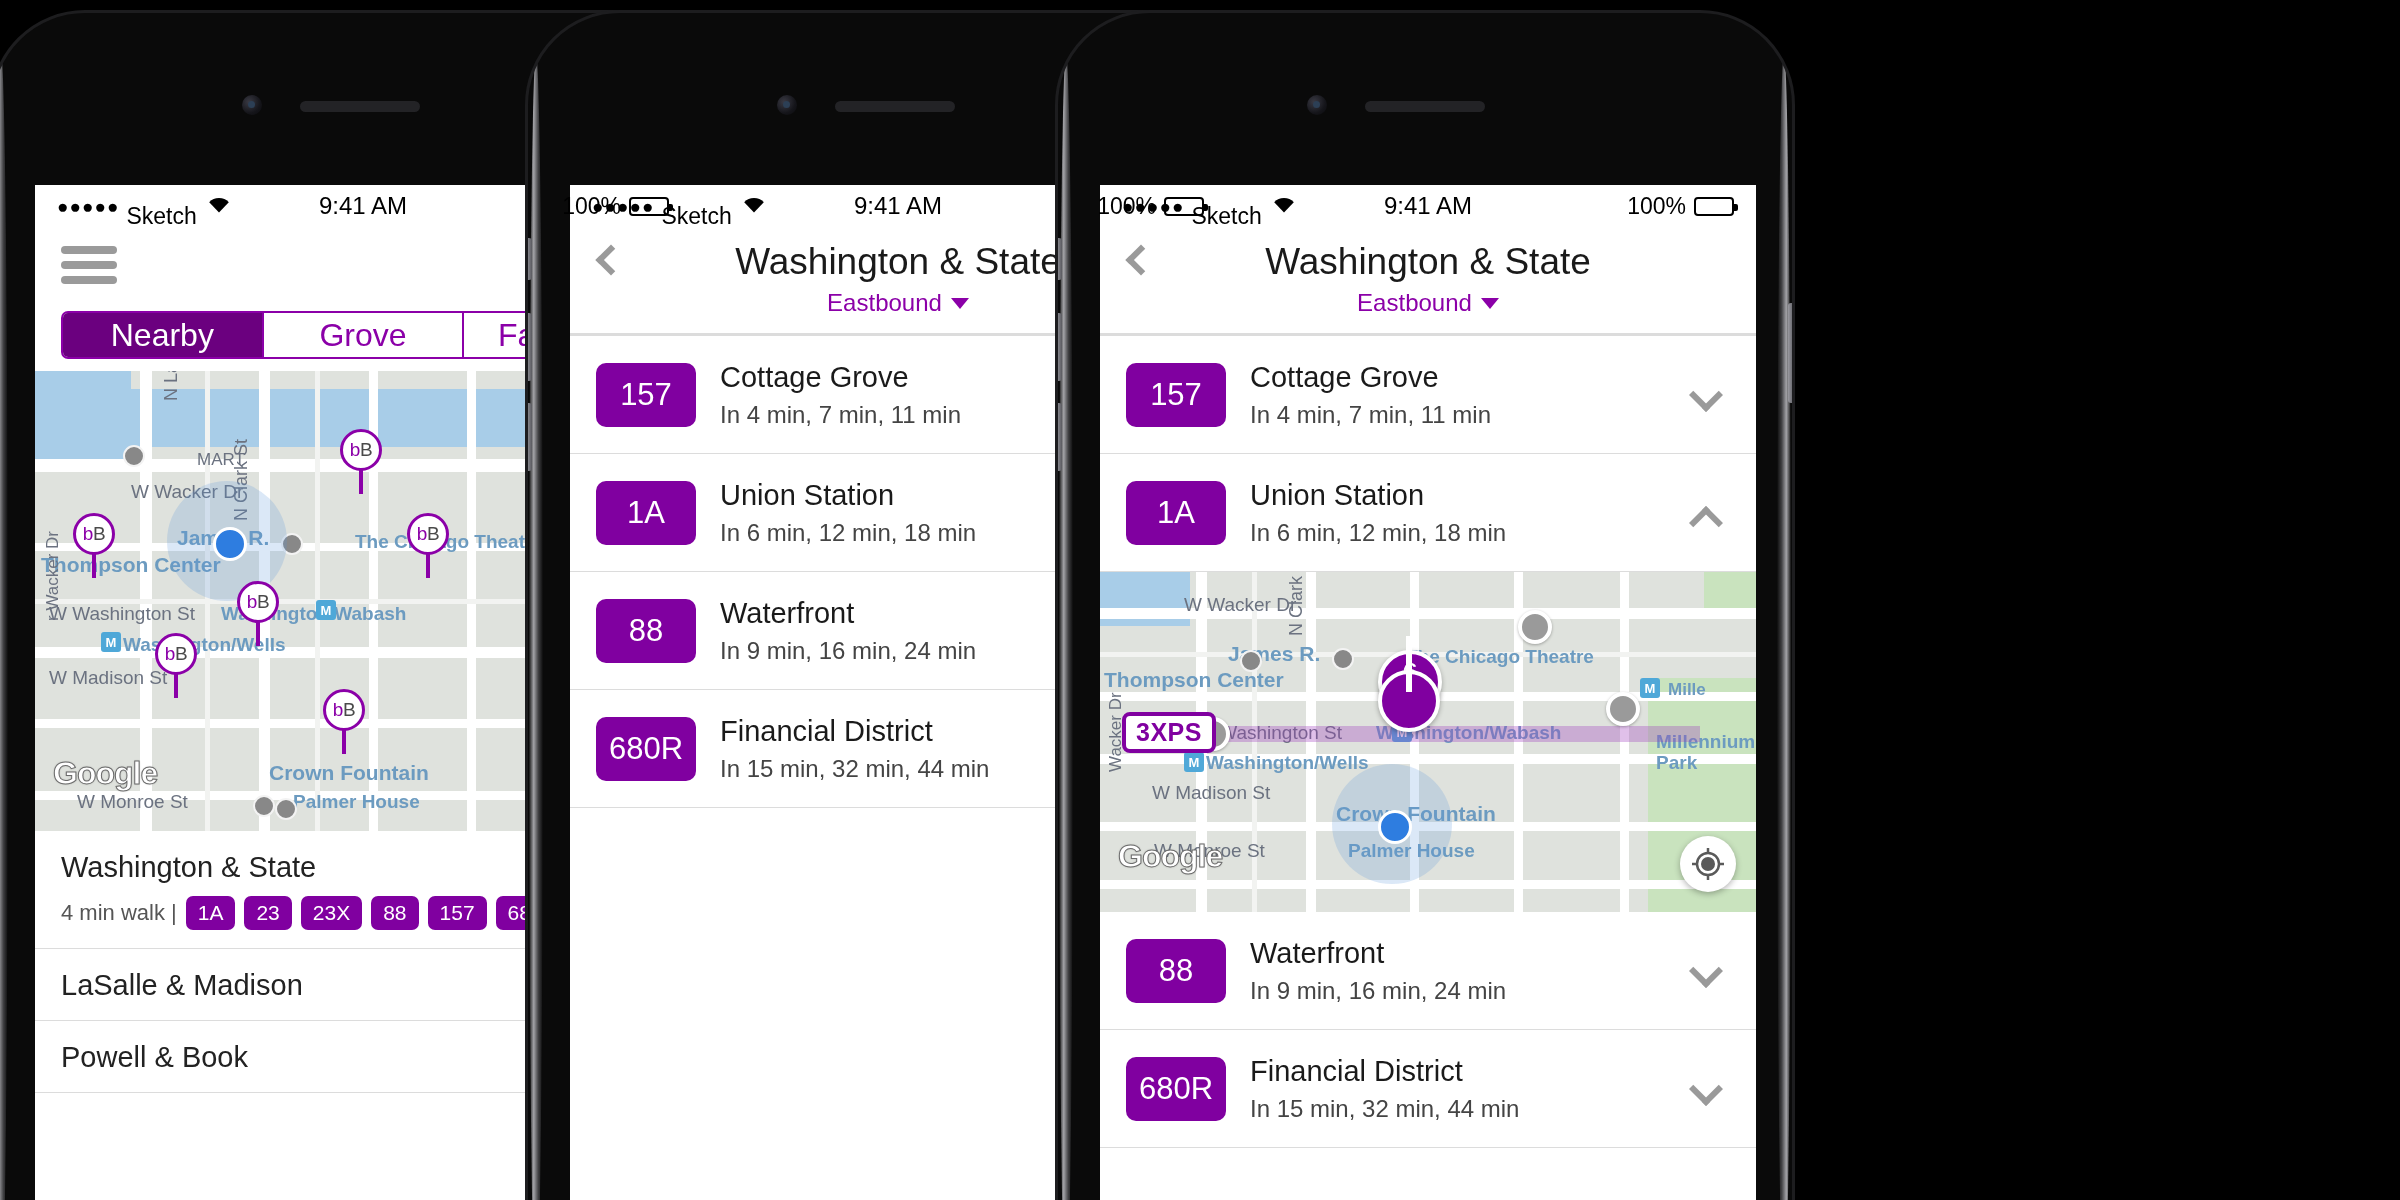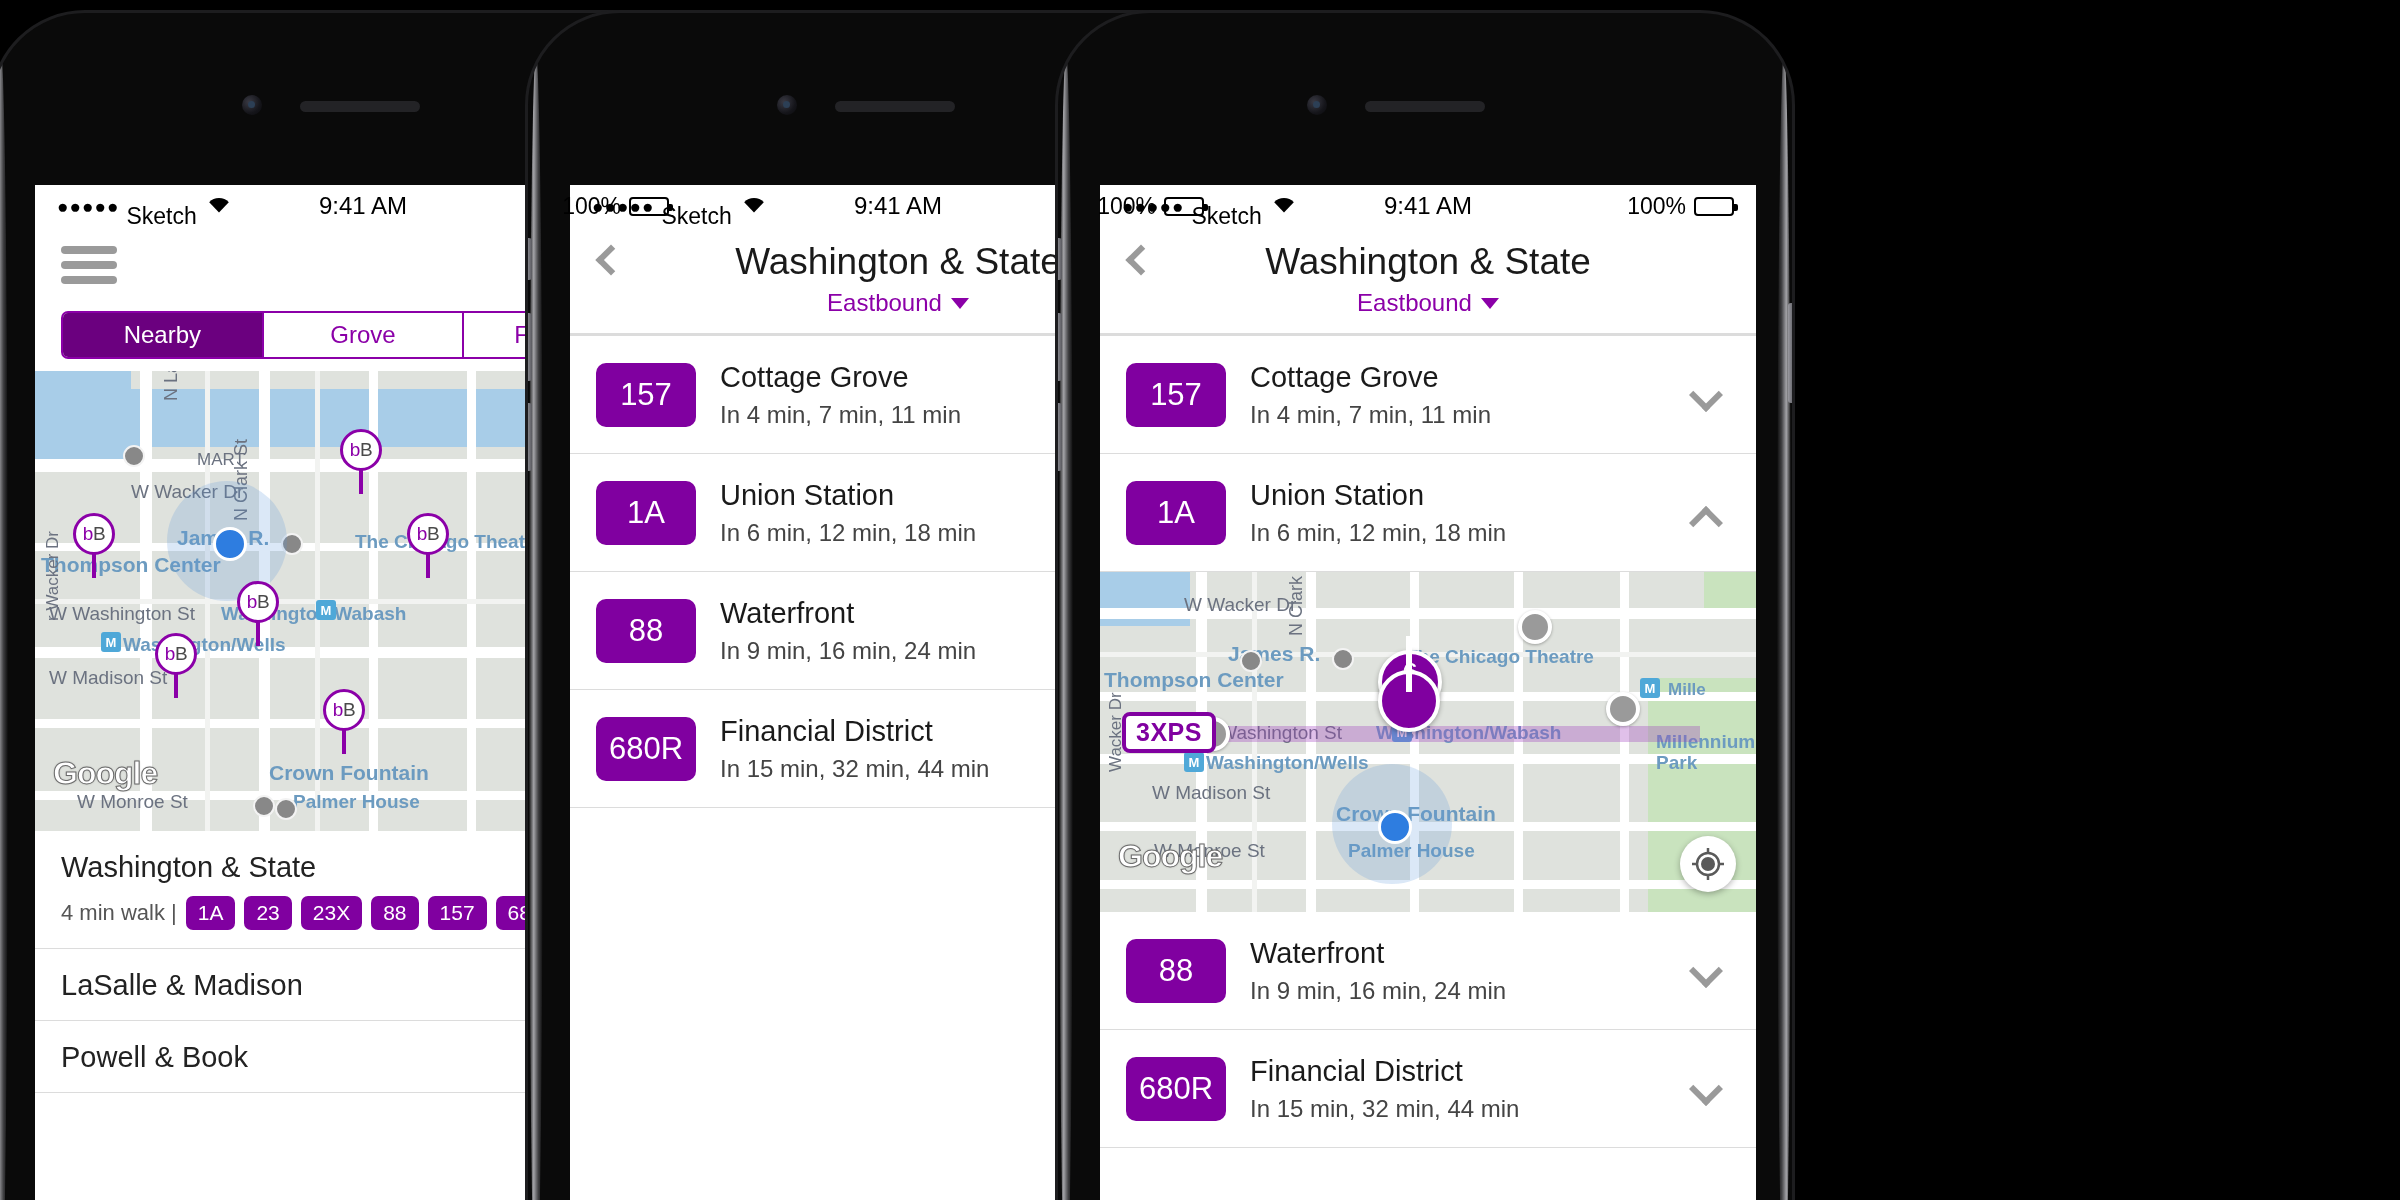--- a/index.html
+++ b/index.html
@@ -106,21 +106,21 @@
   .brand .b2 { color:#9a9a9a; }
 
   
   .segmented {
     margin: 8px 26px 0; height: 48px;
     border:2px solid #8B00A8; border-radius:7px;
     display:flex; overflow:hidden;
   }
   .seg {
     flex:1; display:flex; align-items:center; justify-content:center;
-    font-size:24px; color:#8B00A8; background:#fff;
+    font-size:32px; color:#8B00A8; background:#fff;
     border-right:2px solid #8B00A8;
     text-align:center;
   }
   .seg:last-child { border-right:none; }
   .seg.active { background:#6B007F; color:#fff; }
 
   
   .map { position:relative; width:100%; overflow:hidden; background:#E8EAE6; }
   .map-1 { height: 460px; margin-top: 12px; }
   .map-3 { height: 340px; }

